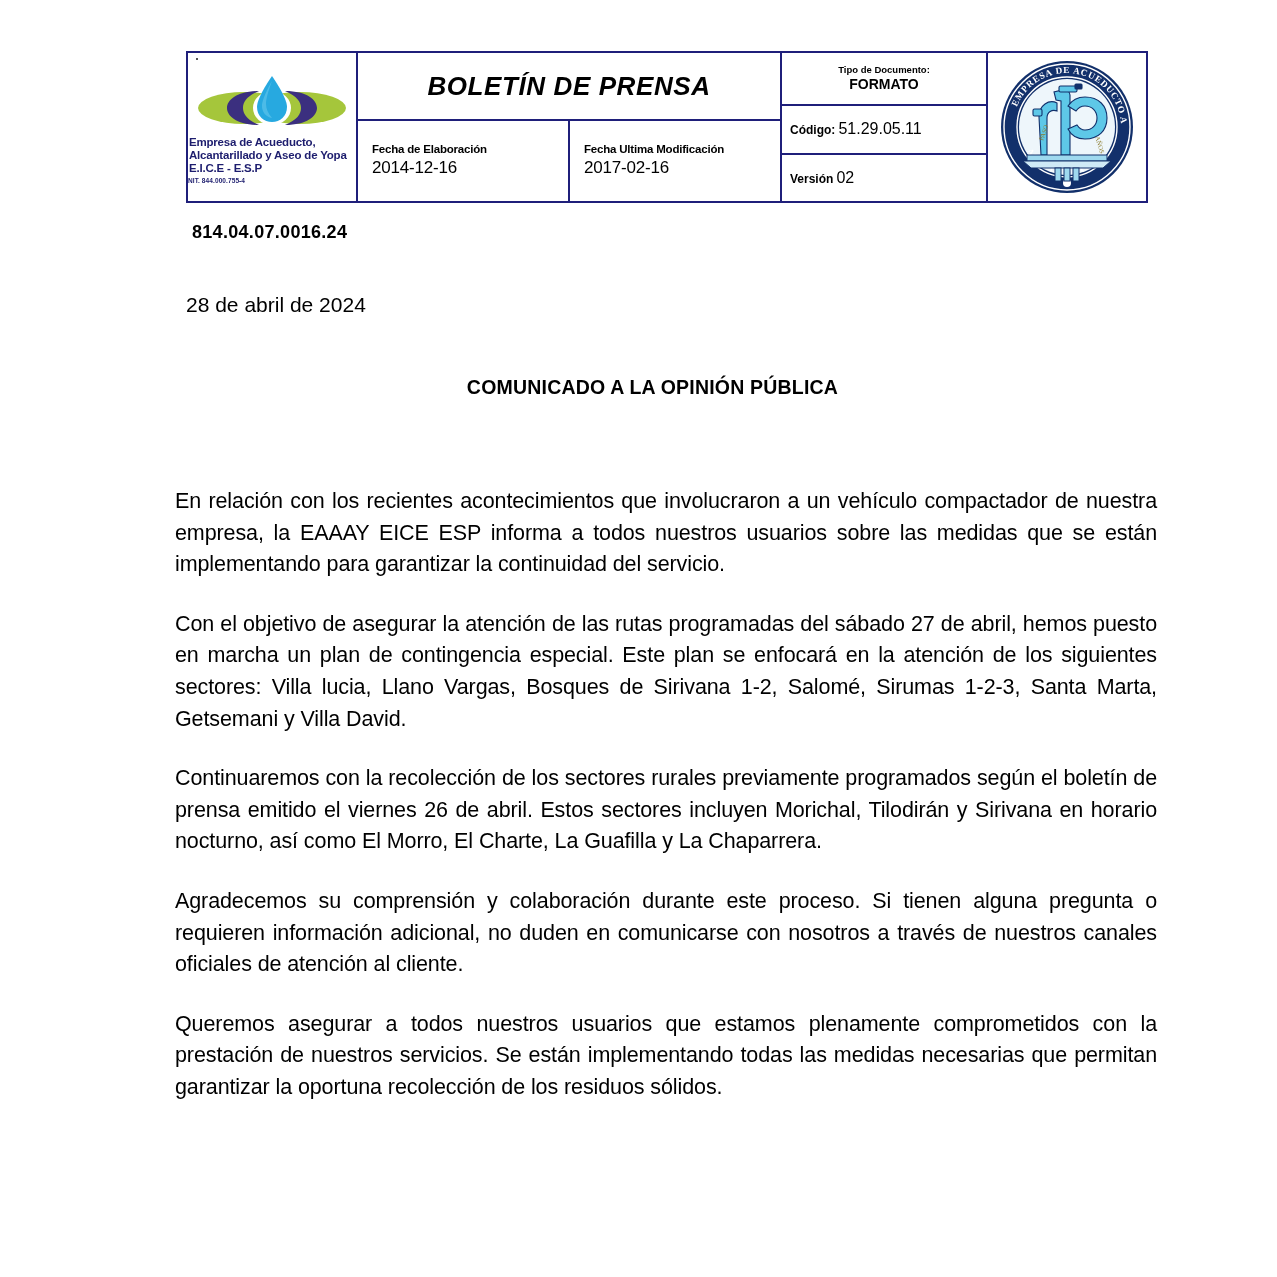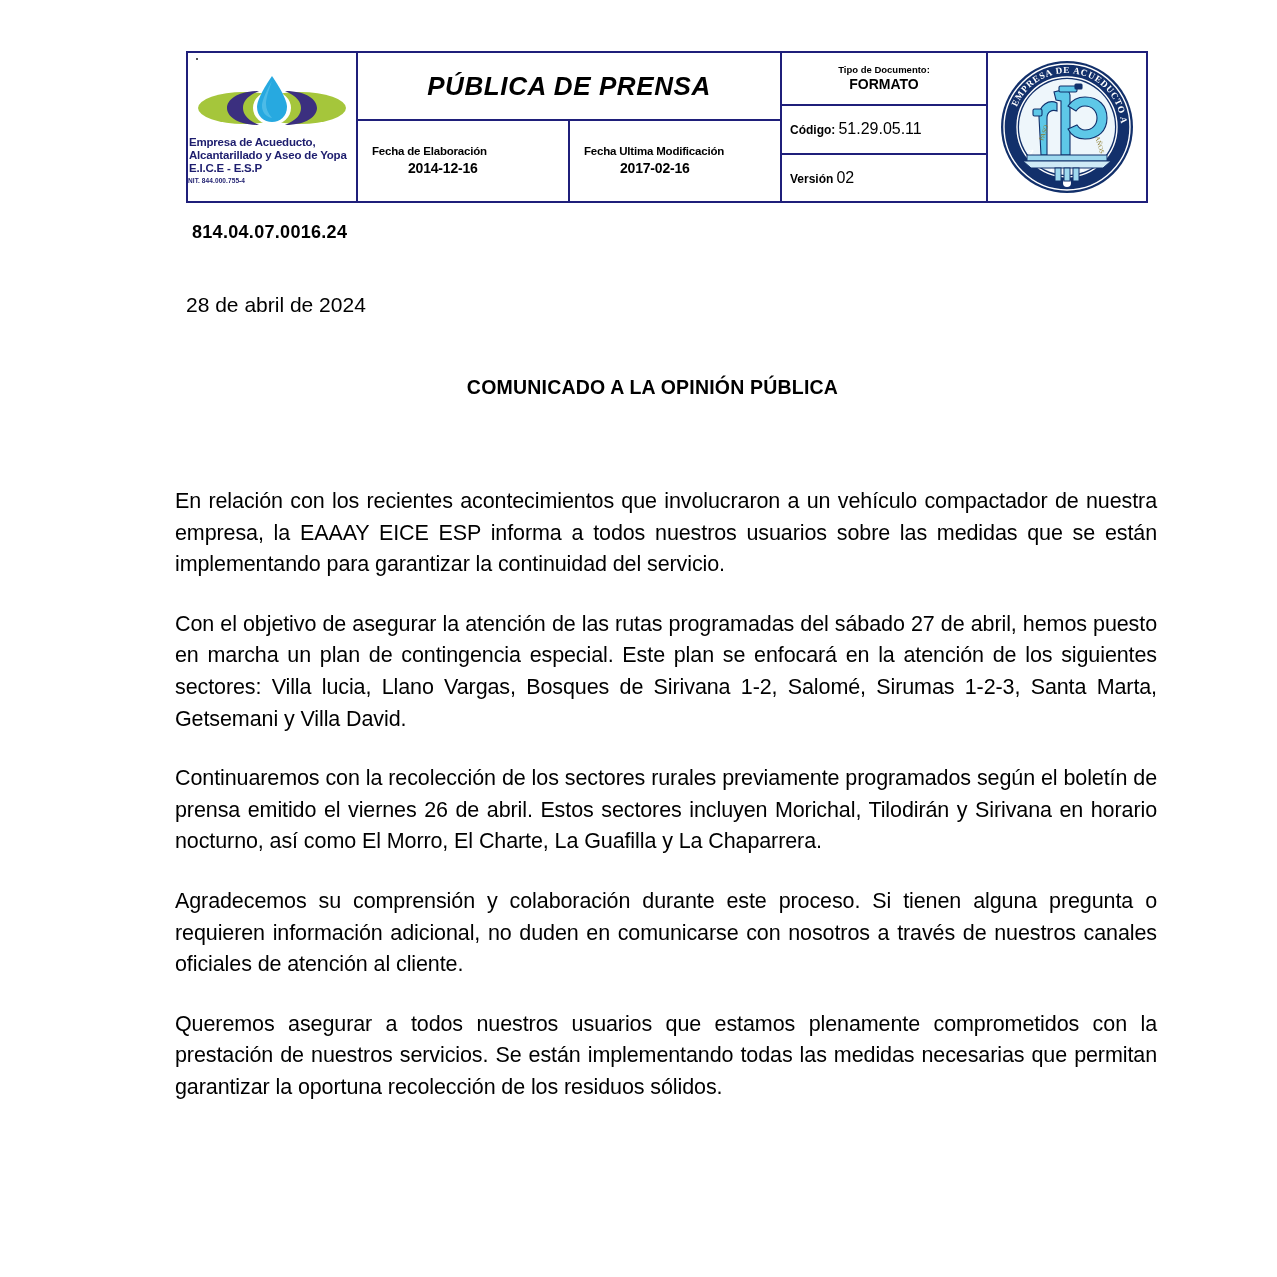--- a/index.html
+++ b/index.html
@@ -97,25 +97,24 @@
     padding: 4px 0 4px 14px !important;
     vertical-align: middle;
   }
   .date-label {
     font-size: 11.5px;
     font-weight: bold;
     line-height: 1.35;
     letter-spacing: -0.2px;
   }
   .date-value {
-    font-size: 14px;
-    font-weight: bold;
+    font-size: 17px;
+    font-weight: normal;
     line-height: 1.35;
     letter-spacing: -0.2px;
-    margin-left: 36px;
   }
 
   
   .cell-meta {
     padding: 0 !important;
     width: 204px;
     vertical-align: top;
   }
   .meta-table {
     width: 100%;
@@ -221,21 +220,21 @@
         </div>
         <div class="logo-text">
           <div>Empresa de Acueducto,</div>
           <div>Alcantarillado y Aseo de Yopa</div>
           <div>E.I.C.E - E.S.P</div>
         </div>
         <div class="logo-nit">NIT. 844.000.755-4</div>
       </td>
 
       <td class="cell-title" colspan="2">
-        <span class="doc-title">PÚBLICA DE PRENSA</span>
+        <span class="doc-title">BOLETÍN DE PRENSA</span>
       </td>
 
       <td class="cell-meta" rowspan="2">
         <table class="meta-table">
           <tbody>
                 <tr>
             <td class="meta-type">
               <div class="k">Tipo de Documento:</div>
               <div class="v">FORMATO</div>
             </td>

